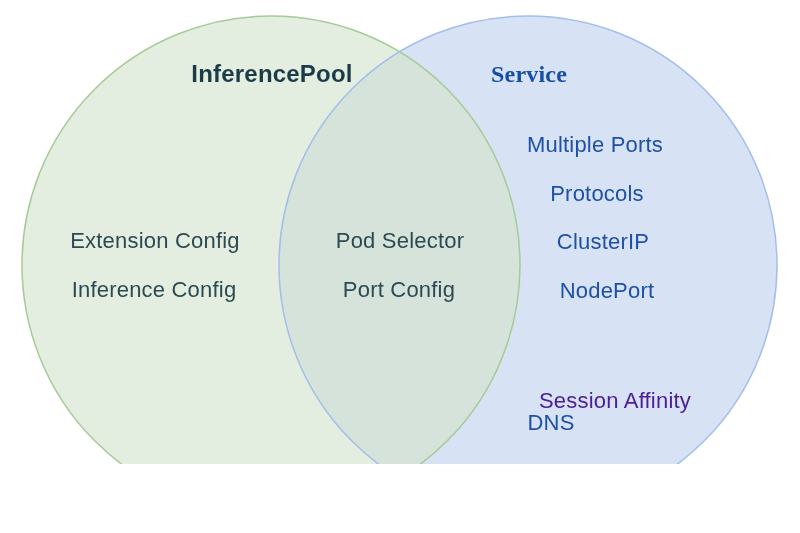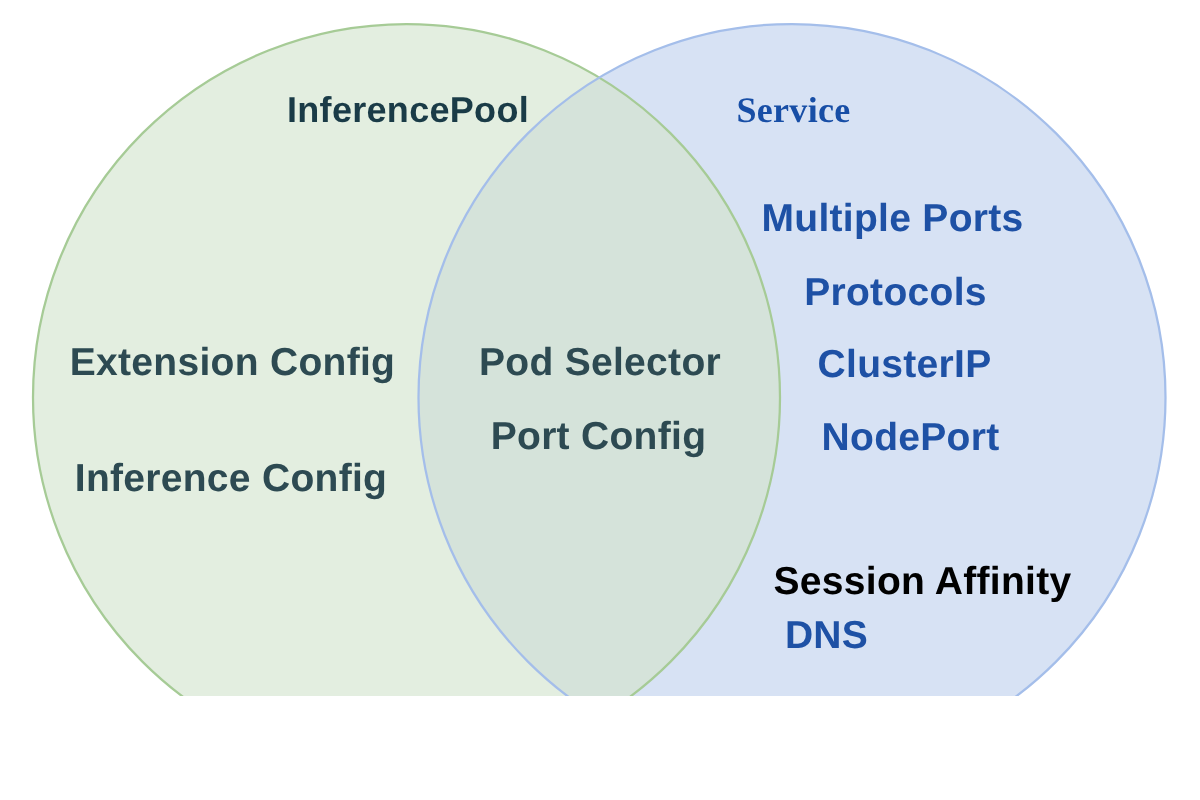--- a/index.html
+++ b/index.html
@@ -32,22 +32,22 @@
     transform: translate(-50%, -50%);
     white-space: nowrap;
     line-height: 1;
     letter-spacing: 0.2px;
   }
   .title {
     font-size: 24px;
     font-weight: 700;
   }
   .item {
-    font-size: 26px;
-    font-weight: 700;
+    font-size: 22px;
+    font-weight: 400;
   }
 </style>
 </head>
 <body>
 
 <div class="stage">
 
   <svg class="venn-svg" viewBox="0 0 800 533">
     <defs>
       <clipPath id="clip-left-circle">
@@ -62,32 +62,32 @@
     <circle class="outline" cx="271" cy="265" r="249" style="stroke: rgb(166, 203, 150);"></circle>
     <circle class="outline" cx="528" cy="265" r="249" style="stroke: rgb(164, 190, 234);"></circle>
   </svg>
 
   <div class="label title" style="left: 272px; top: 74px; color: rgb(26, 59, 71);">InferencePool</div>
 
   <div class="label title" style="left: 529px; top: 74px; color: rgb(23, 78, 166); font-family: Liberation Serif, serif;">Service</div>
 
   <div class="label item" style="left: 155px; top: 241px; color: rgb(45, 74, 82);">Extension Config</div>
 
-  <div class="label item" style="left: 154px; top: 290px; color: rgb(45, 74, 82); margin-top: 28px;">Inference Config</div>
+  <div class="label item" style="left: 154px; top: 290px; color: rgb(45, 74, 82);">Inference Config</div>
 
   <div class="label item" style="left: 400px; top: 241px; color: rgb(45, 74, 82);">Pod Selector</div>
 
   <div class="label item" style="left: 399px; top: 290px; color: rgb(45, 74, 82);">Port Config</div>
 
   <div class="label item" style="left: 595px; top: 145px; color: rgb(30, 81, 165);">Multiple Ports</div>
 
   <div class="label item" style="left: 597px; top: 194px; color: rgb(30, 81, 165);">Protocols</div>
 
   <div class="label item" style="left: 603px; top: 242px; color: rgb(30, 81, 165);">ClusterIP</div>
 
   <div class="label item" style="left: 607px; top: 291px; color: rgb(30, 81, 165);">NodePort</div>
 
 
-  <div class="label item" style="left: 615px; top: 387px; color: #000000;">Session Affinity</div>
+  <div class="label item" style="left: 615px; top: 401px; color: #4c1d95;">Session Affinity</div>
 
   <div class="label item" style="left: 551px; top: 423px; color: rgb(30, 81, 165); text-align: right;">DNS</div>
 
 </div>
 
 </body></html>

